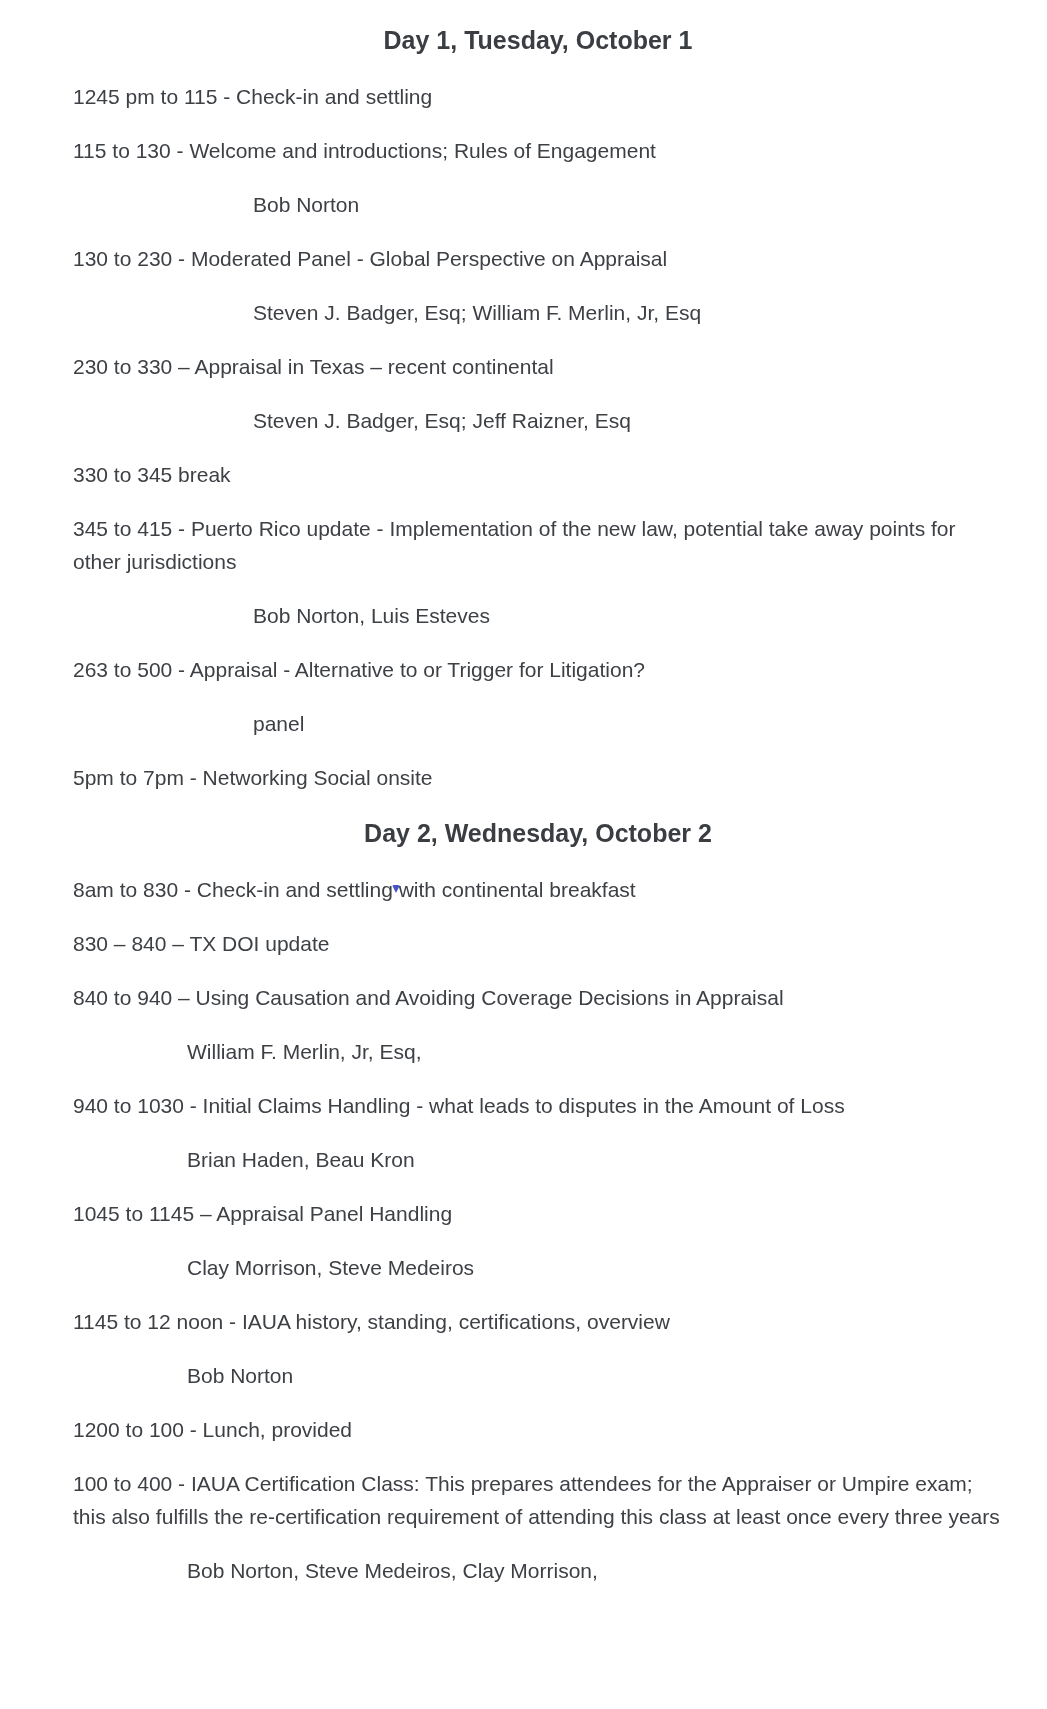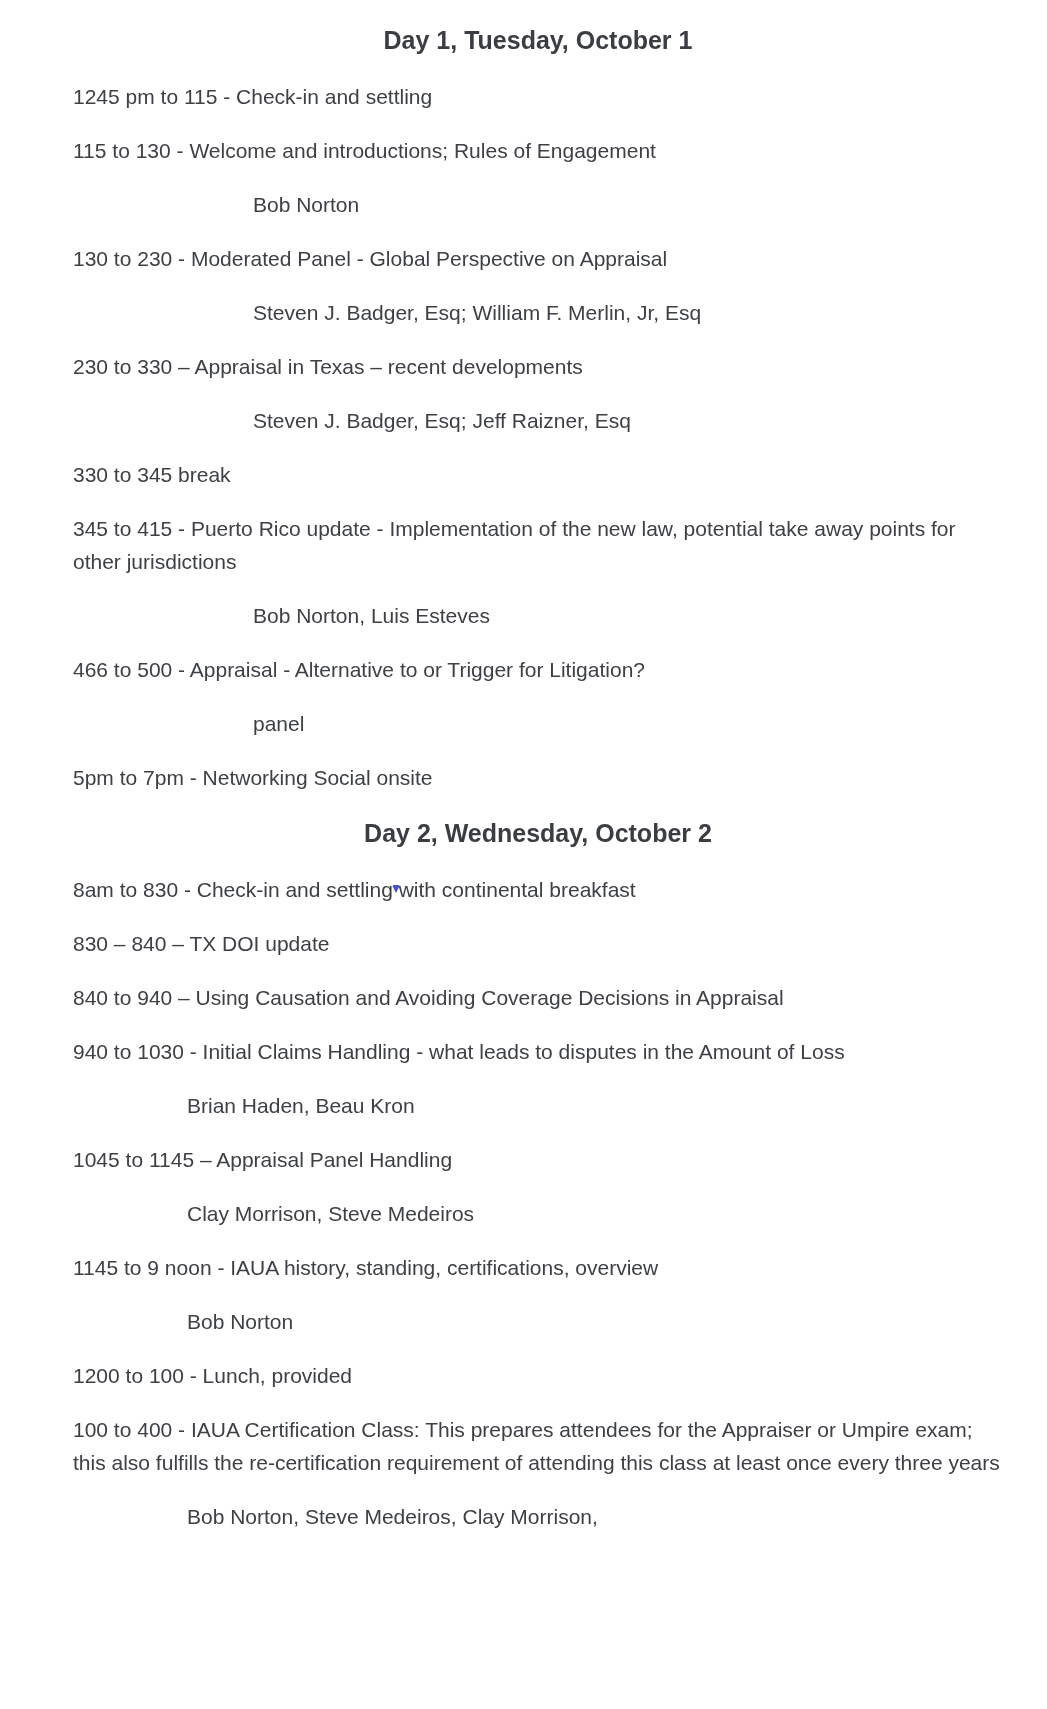--- a/index.html
+++ b/index.html
@@ -50,37 +50,38 @@
 <body>
 
 <main class="page">
     <section class="day day-1">
       <h2 class="day-title">Day 1, Tuesday, October 1</h2>
       <p class="session"><span>1245 pm to 115 - </span><span class="u">Check-in and settling</span></p>
       <p class="session"><span>115 to 130 - </span><span class="u">Welcome and introductions; Rules of Engagement</span></p>
       <p class="speaker">Bob Norton</p>
       <p class="session"><span>130 to 230 - </span><span class="u">Moderated Panel - Global Perspective on Appraisal</span></p>
       <p class="speaker">Steven J. Badger, Esq; William F. Merlin, Jr, Esq</p>
-      <p class="session"><span>230 to 330 – </span><span class="u">Appraisal in Texas – recent developments</span></p>
+      <p class="session"><span>230 to 330 – </span><span class="u">Appraisal in Texas – recent continental</span></p>
       <p class="speaker">Steven J. Badger, Esq; Jeff Raizner, Esq</p>
       <p class="session"><span>330 to 345 break</span></p>
       <p class="session"><span>345 to 415 - </span><span class="u">Puerto Rico update</span><span> - Implementation of the new law, potential take away points for other jurisdictions</span></p>
       <p class="speaker">Bob Norton, Luis Esteves</p>
-      <p class="session"><span>466 to 500 - </span><span class="u">Appraisal - </span><span class="u">Alternative to or Trigger for Litigation?</span></p>
+      <p class="session"><span>263 to 500 - </span><span class="u">Appraisal - </span><span class="u">Alternative to or Trigger for Litigation?</span></p>
       <p class="speaker">panel</p>
       <p class="session"><span>5pm to 7pm - </span><span class="u">Networking Social onsite</span></p>
     </section>
     <section class="day day-2">
       <h2 class="day-title">Day 2, Wednesday, October 2</h2>
       <p class="session"><span>8am to 830 - </span><span class="u">Check-in and settling</span><span class="u marker-host"> </span><span class="u">with continental breakfast</span></p>
       <p class="session"><span>830 – 840 – </span><span class="u">TX DOI update</span></p>
       <p class="session"><span>840 to 940 – </span><span class="u">Using Causation and Avoiding Coverage Decisions in Appraisal</span></p>
+      <p class="speaker">William F. Merlin, Jr, Esq,</p>
       <p class="session"><span>940 to 1030 - </span><span class="u">Initial Claims Handling</span><span> - what leads to disputes in the Amount of Loss</span></p>
       <p class="speaker">Brian Haden, Beau Kron</p>
       <p class="session"><span>1045 to 1145 – Appraisal Panel Handling</span></p>
       <p class="speaker">Clay Morrison, Steve Medeiros</p>
-      <p class="session"><span>1145 to 9 noon - </span><span class="u">IAUA history, standing, certifications, overview</span></p>
+      <p class="session"><span>1145 to 12 noon - </span><span class="u">IAUA history, standing, certifications, overview</span></p>
       <p class="speaker">Bob Norton</p>
       <p class="session"><span>1200 to 100 - </span><span class="u">Lunch, provided</span></p>
       <p class="session"><span>100 to 400 - </span><span class="u">IAUA Certification Class</span><span>: This prepares attendees for the Appraiser or Umpire exam; this also fulfills the re-certification requirement of attending this class at least once every three years</span></p>
       <p class="speaker">Bob Norton, Steve Medeiros, Clay Morrison,</p>
     </section>
   </main>
 
 </body></html>

